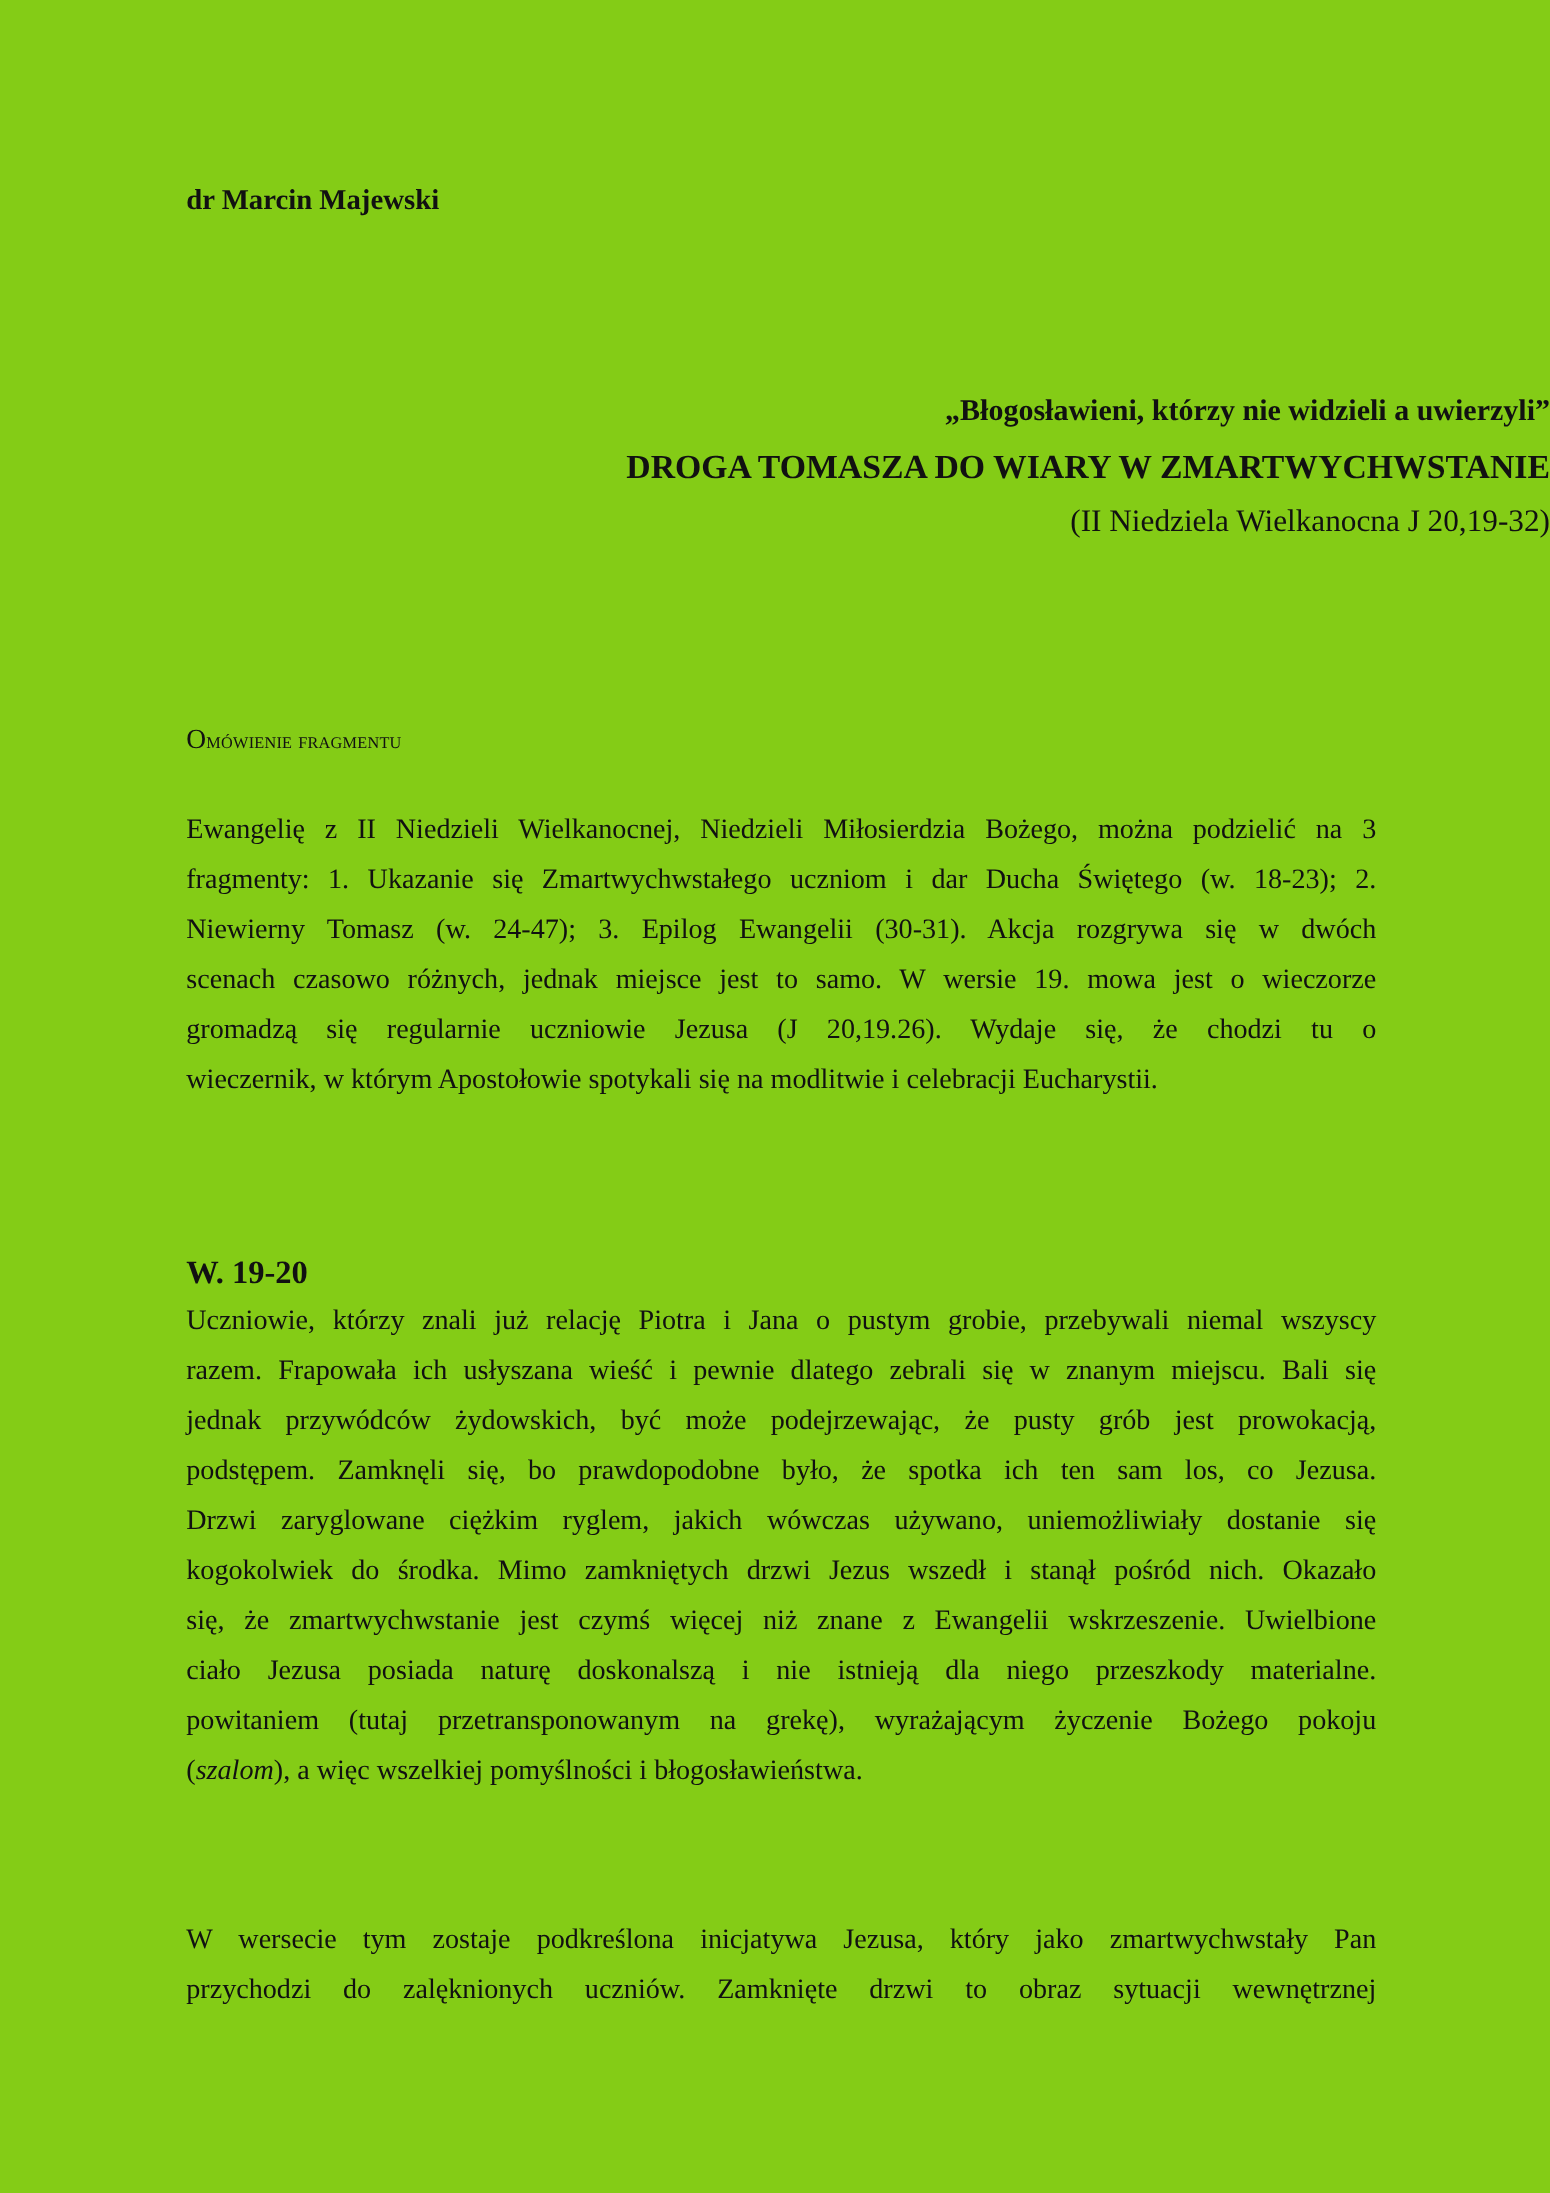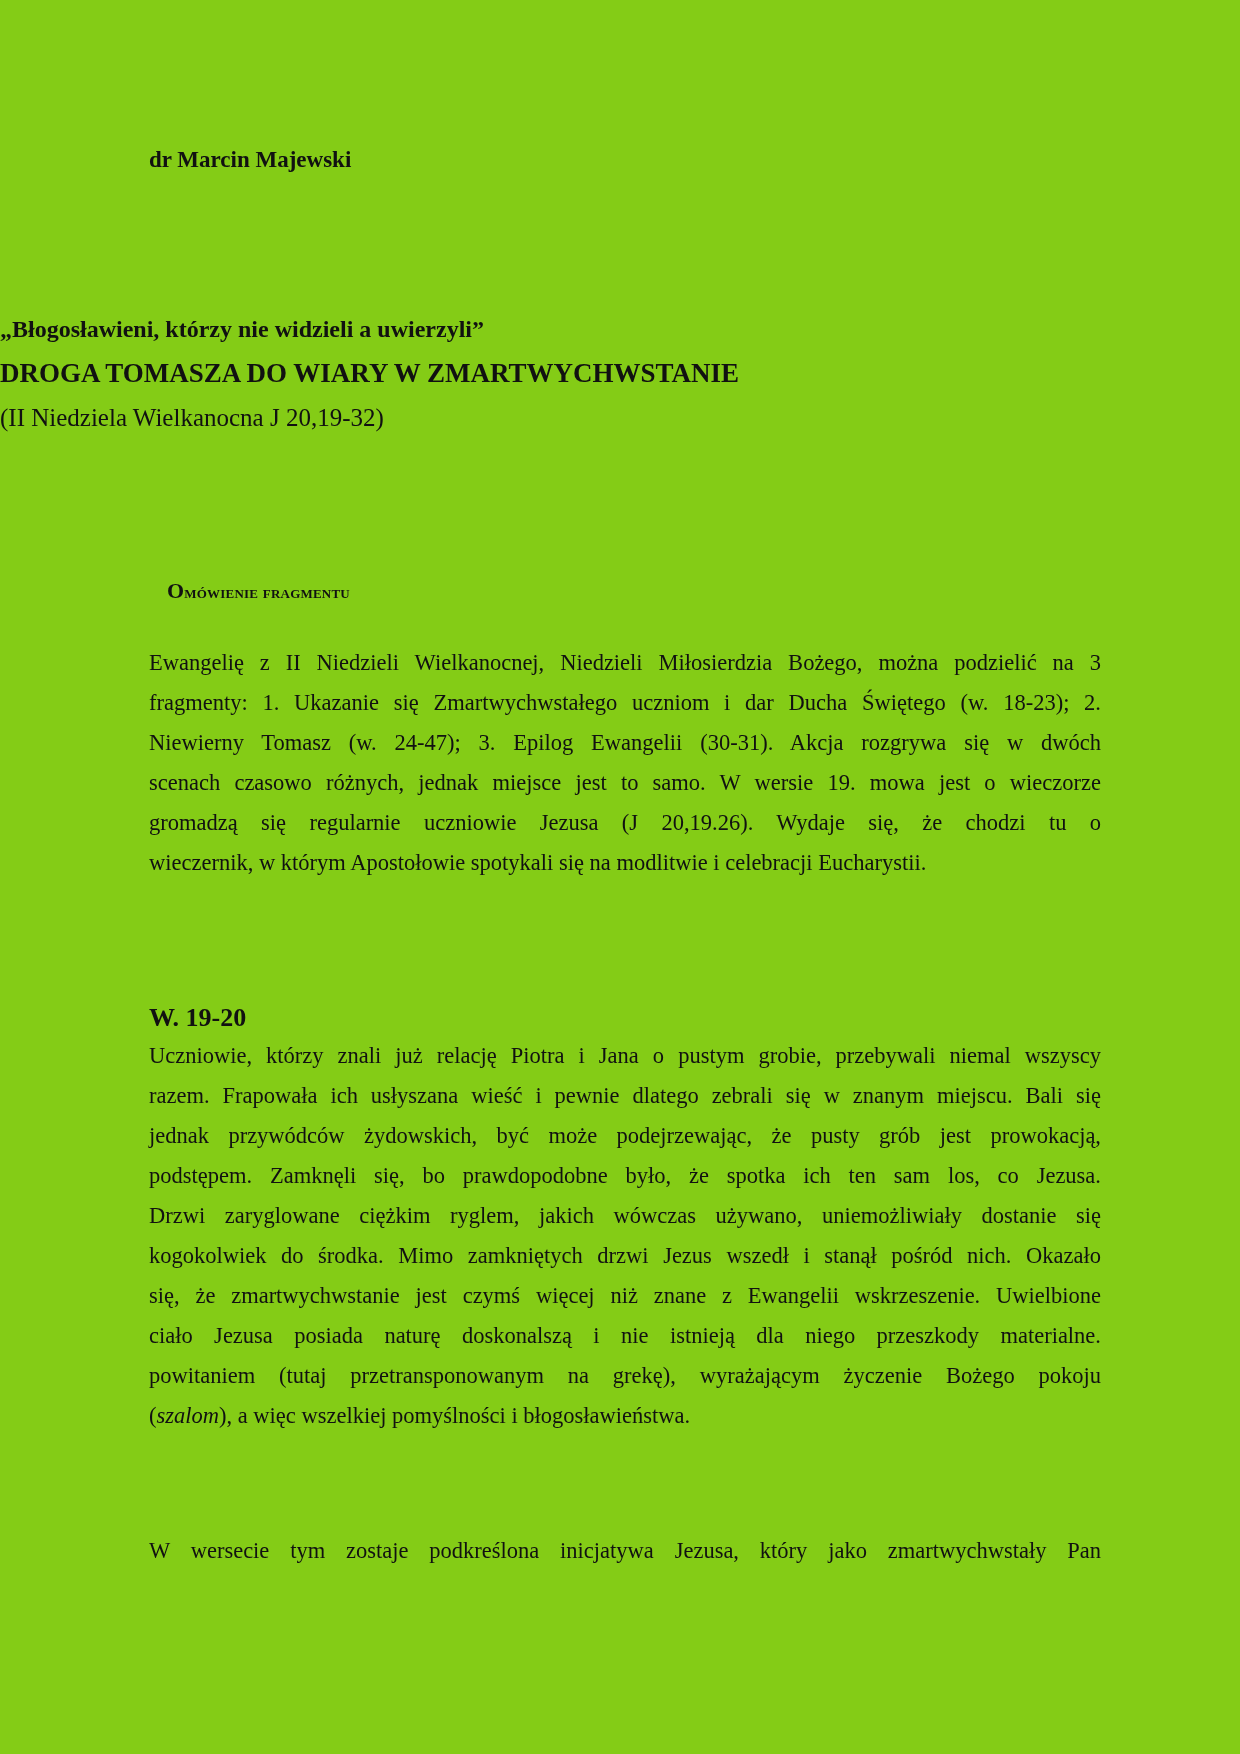--- a/index.html
+++ b/index.html
@@ -1,24 +1,24 @@
 <!DOCTYPE html>
 <html><head>
 <meta charset="utf-8">
 <style>
   html, body { margin: 0; padding: 0; background: #ffffff; }
   body { width: 1240px; height: 1754px; position: relative; overflow: hidden;
          font-family: "Liberation Serif", "DejaVu Serif", serif; color: #111; }
   .page { position: absolute; left: 0; top: 0; width: 1240px; height: 1754px; background: #84cc16; }
   .author { position: absolute; left: 149px; top: 147px; font-size: 23px; font-weight: bold; }
-  .center { position: absolute; left: 0; width: 1240px; text-align: left; }
+  .center { position: absolute; left: 0; width: 1240px; text-align: right; }
   .quote { top: 316px; font-size: 24px; font-weight: bold; }
   .title { top: 358px; font-size: 27px; font-weight: bold; }
   .subtitle { top: 404px; font-size: 25px; }
-  .section-heading { position: absolute; left: 167px; top: 578px; font-size: 18px; font-weight: bold; font-variant: small-caps; letter-spacing: 0.2px; }
+  .section-heading { position: absolute; left: 149px; top: 578px; font-size: 18px; font-weight: normal; font-variant: small-caps; letter-spacing: 0.2px; }
   .section-heading .cap { font-size: 22px; }
   .block { position: absolute; left: 149px; width: 952px; font-size: 22.5px; }
   .line { height: 40px; line-height: 40px; white-space: nowrap; text-align: justify; text-align-last: justify; }
   .line.last { text-align-last: left; }
   .verse-heading { position: absolute; left: 149px; top: 1003px; font-size: 26px; font-weight: bold; }
   em { font-style: italic; }
 </style>
 </head>
 <body>
 
@@ -51,15 +51,16 @@
     <div class="line">Drzwi zaryglowane ciężkim ryglem, jakich wówczas używano, uniemożliwiały dostanie się</div>
     <div class="line">kogokolwiek do środka. Mimo zamkniętych drzwi Jezus wszedł i stanął pośród nich. Okazało</div>
     <div class="line">się, że zmartwychwstanie jest czymś więcej niż znane z Ewangelii wskrzeszenie. Uwielbione</div>
     <div class="line">ciało Jezusa posiada naturę doskonalszą i nie istnieją dla niego przeszkody materialne.</div>
     <div class="line">powitaniem (tutaj przetransponowanym na grekę), wyrażającym życzenie Bożego pokoju</div>
     <div class="line last"><span>(</span><em>szalom</em><span>), a więc wszelkiej pomyślności i błogosławieństwa.</span></div>
   </div>
 
   <div class="block" style="top:1531px;">
     <div class="line">W wersecie tym zostaje podkreślona inicjatywa Jezusa, który jako zmartwychwstały Pan</div>
+    <div class="line">przychodzi do zalęknionych uczniów. Zamknięte drzwi to obraz sytuacji wewnętrznej</div>
   </div>
 
 </div>
 
 </body></html>

